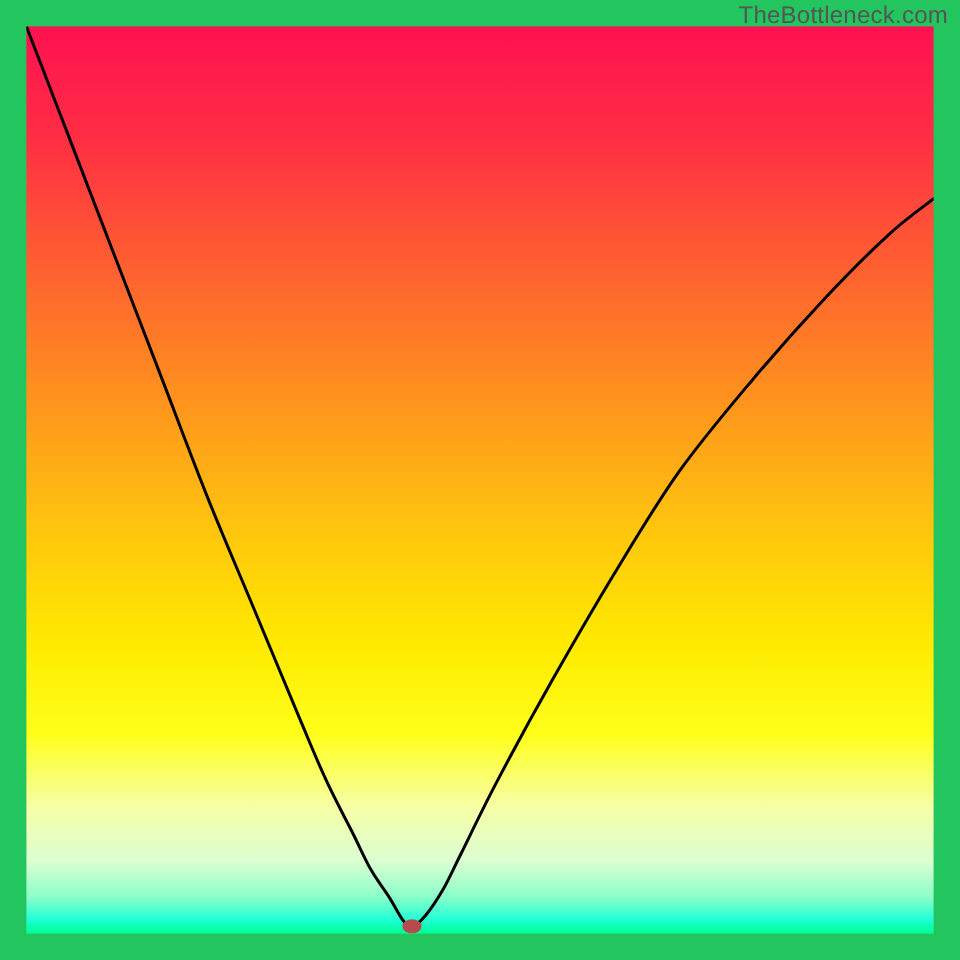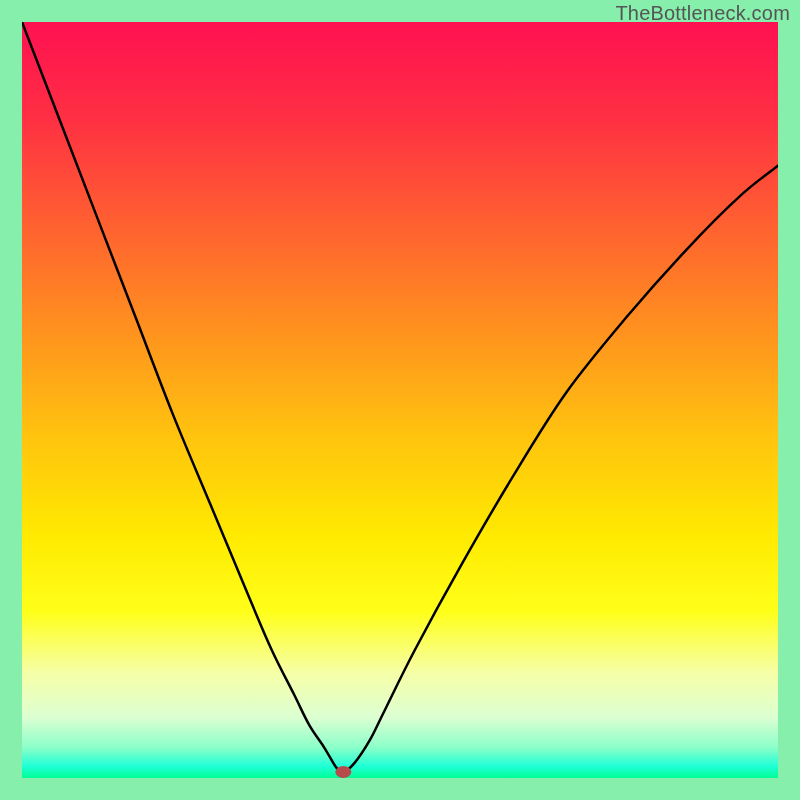--- a/index.html
+++ b/index.html
@@ -8,21 +8,21 @@
     width: 800px;
     height: 800px;
     overflow: hidden;
     background: #000;
     font-family: Arial, Helvetica, sans-serif;
   }
   .frame {
     position: relative;
     width: 800px;
     height: 800px;
-    background: #86efac;
+    background: #22c55e;
   }
   .plot-area {
     position: absolute;
     left: 22px;
     top: 22px;
     width: 756px;
     height: 756px;
     
   }
   .curve-svg {

